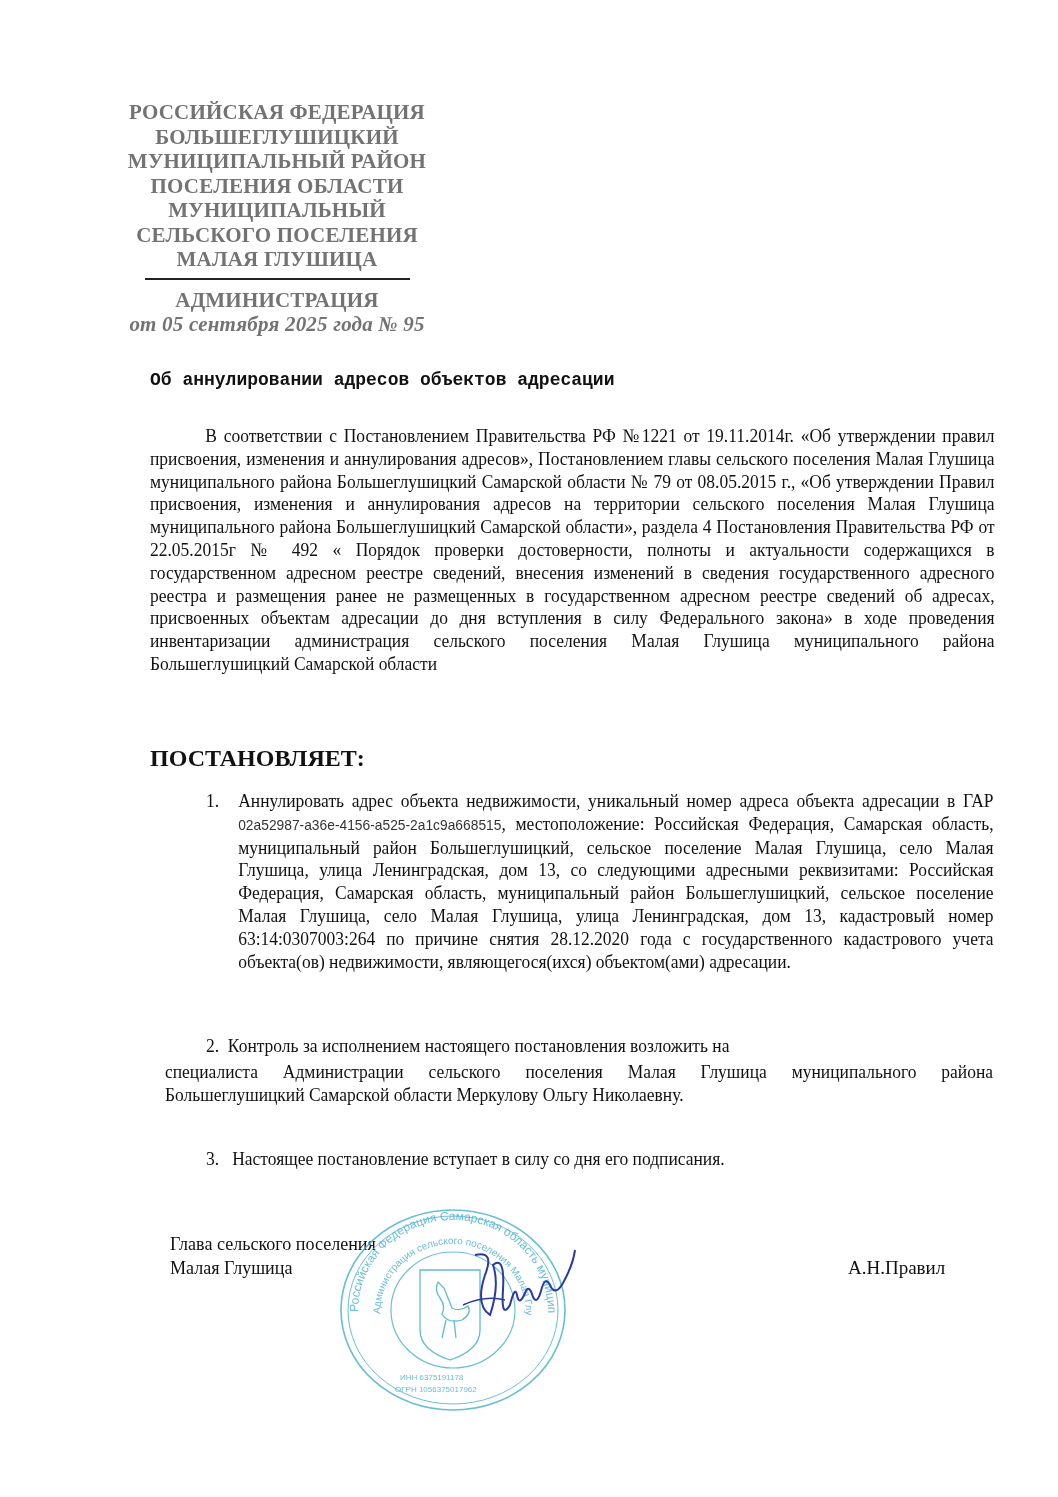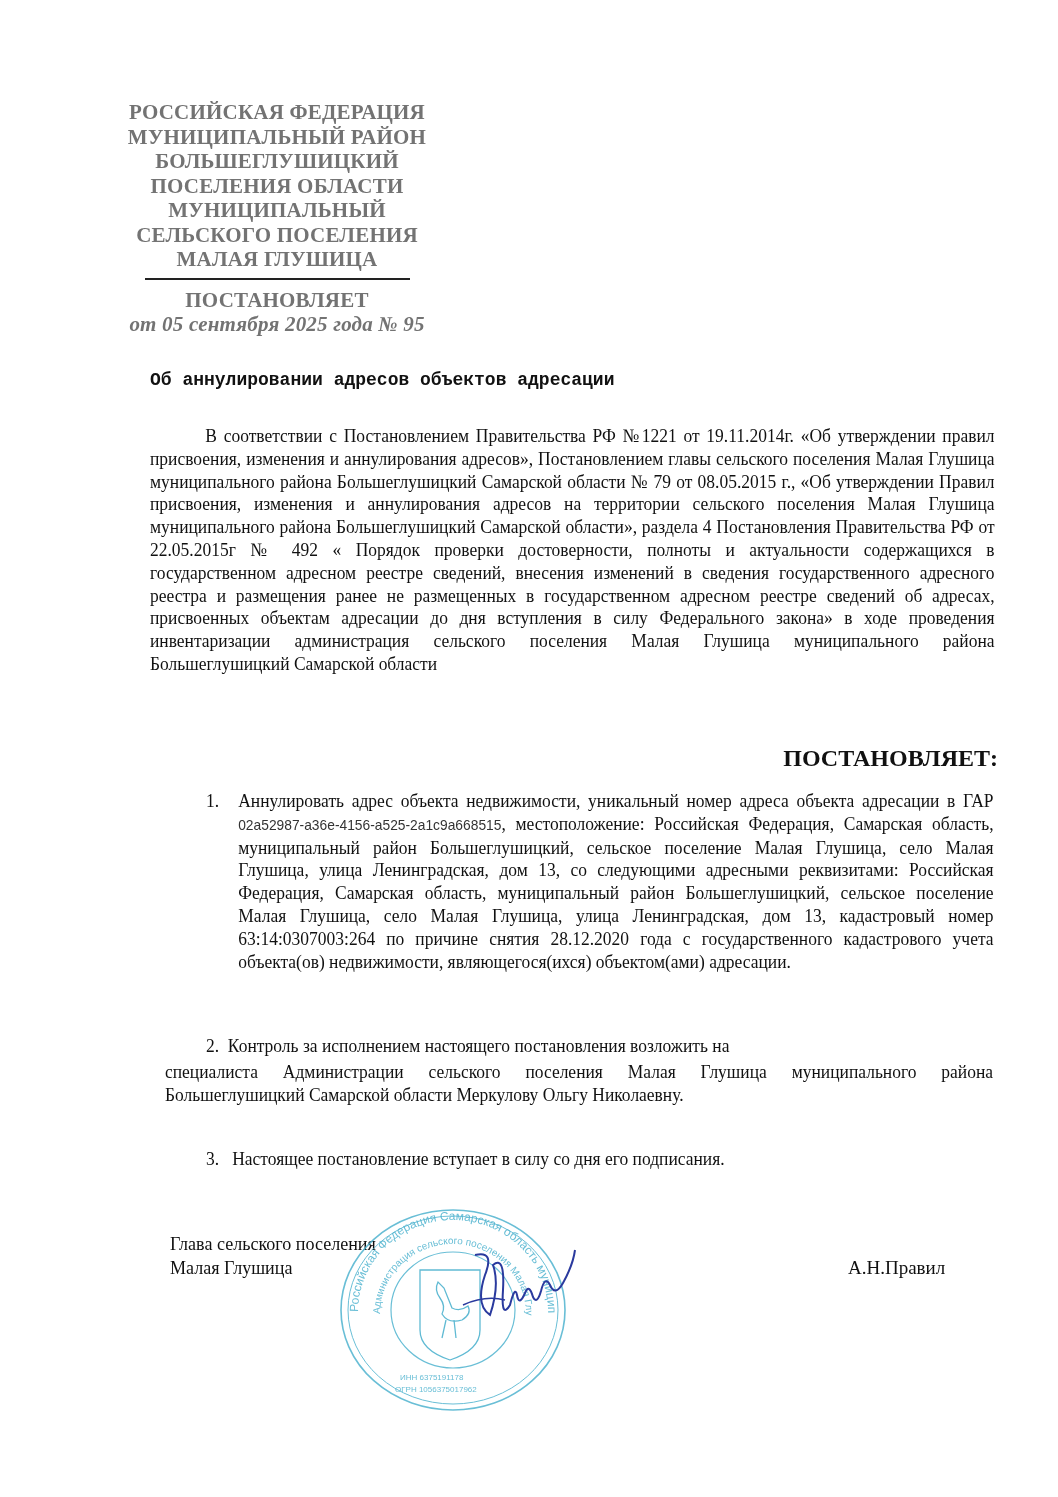--- a/index.html
+++ b/index.html
@@ -3,47 +3,47 @@
 <meta charset="utf-8">
 <style>
   html, body { margin:0; padding:0; background:#ffffff; }
   body { width:1058px; height:1497px; position:relative; overflow:hidden; color:#111; font-family:"Liberation Serif", serif; }
   .hdr { position:absolute; left:112px; top:100px; width:330px; text-align:center; font-weight:bold; font-size:21px; line-height:24.5px; color:#737373; }
   .hdr .line { display:block; letter-spacing:0.2px; }
   .hdr .rule { display:block; margin:6px auto 0; width:265px; height:0; border-top:2px solid #222; margin-bottom:8px; }
   .hdr .date { font-style:italic; }
   .subject { position:absolute; left:150px; top:370px; font-weight:bold; font-size:18px; font-family:Liberation Mono, monospace; }
   .para { position:absolute; left:150px; top:425px; width:845px; font-size:19px; line-height:22.8px; text-align:justify; text-indent:60px; font-family:"Liberation Serif", serif; transform:scaleX(0.92); transform-origin:left top; width:918px; }
-  .decree { position:absolute; left:0; width:1058px; top:745px; text-align:right; font-weight:bold; font-size:24px; padding-left:150px; box-sizing:border-box; padding-right:60px; }
+  .decree { position:absolute; left:0; width:1058px; top:745px; text-align:left; font-weight:bold; font-size:24px; padding-left:150px; box-sizing:border-box; padding-right:60px; }
   .item { position:absolute; font-size:19px; line-height:22.8px; text-align:justify; transform:scaleX(0.92); transform-origin:left top; }
   .item1 { left:206px; top:790px; width:856px; }
   .item1 .num { position:absolute; left:0; top:0; }
   .item1 .body { margin-left:35px; }
   .gar { font-family:"Liberation Sans", sans-serif; font-size:15px; color:#333; }
   .item2 { left:206px; top:1035px; width:856px; }
   .item2b { left:165px; top:1061px; width:900px; text-align:justify; }
   .item3 { left:206px; top:1148px; width:856px; }
   .sig { position:absolute; left:170px; top:1232px; font-size:19px; line-height:24px; transform:scaleX(0.95); transform-origin:left top; }
   .signame { position:absolute; left:848px; top:1257px; font-size:19px; }
   .stamp { position:absolute; left:330px; top:1202px; width:245px; height:210px; }
   .sign { position:absolute; left:455px; top:1245px; width:125px; height:90px; }
 </style>
 </head>
 <body>
 
 <div class="hdr">
   <span class="line">РОССИЙСКАЯ ФЕДЕРАЦИЯ</span>
+  <span class="line">БОЛЬШЕГЛУШИЦКИЙ</span>
   <span class="line">МУНИЦИПАЛЬНЫЙ  РАЙОН</span>
-  <span class="line">БОЛЬШЕГЛУШИЦКИЙ</span>
   <span class="line">ПОСЕЛЕНИЯ  ОБЛАСТИ</span>
   <span class="line">МУНИЦИПАЛЬНЫЙ</span>
   <span class="line">СЕЛЬСКОГО  ПОСЕЛЕНИЯ</span>
   <span class="line">МАЛАЯ ГЛУШИЦА</span>
   <span class="rule"></span>
-  <span class="line">ПОСТАНОВЛЯЕТ</span>
+  <span class="line">АДМИНИСТРАЦИЯ</span>
   <span class="line date">от 05  сентября 2025 года № 95</span>
 </div>
 
 <div class="subject">Об аннулировании адресов объектов адресации</div>
 
 <div class="para">В соответствии с Постановлением Правительства РФ №1221 от 19.11.2014г. «Об утверждении правил присвоения, изменения и аннулирования адресов», Постановлением главы сельского поселения Малая Глушица муниципального района Большеглушицкий Самарской области № 79 от 08.05.2015 г., «Об утверждении Правил присвоения, изменения и аннулирования   адресов   на территории сельского поселения Малая Глушица муниципального района Большеглушицкий Самарской области», раздела 4 Постановления Правительства РФ от 22.05.2015г № 492     « Порядок проверки достоверности, полноты и актуальности содержащихся  в государственном адресном реестре сведений,  внесения изменений  в сведения государственного адресного реестра и размещения ранее не размещенных в государственном адресном реестре сведений об адресах, присвоенных объектам адресации до дня вступления в силу Федерального закона»  в ходе проведения инвентаризации  администрация сельского поселения Малая Глушица муниципального района Большеглушицкий Самарской области</div>
 
 <div class="decree">ПОСТАНОВЛЯЕТ:</div>
 
 <div class="item item1">

